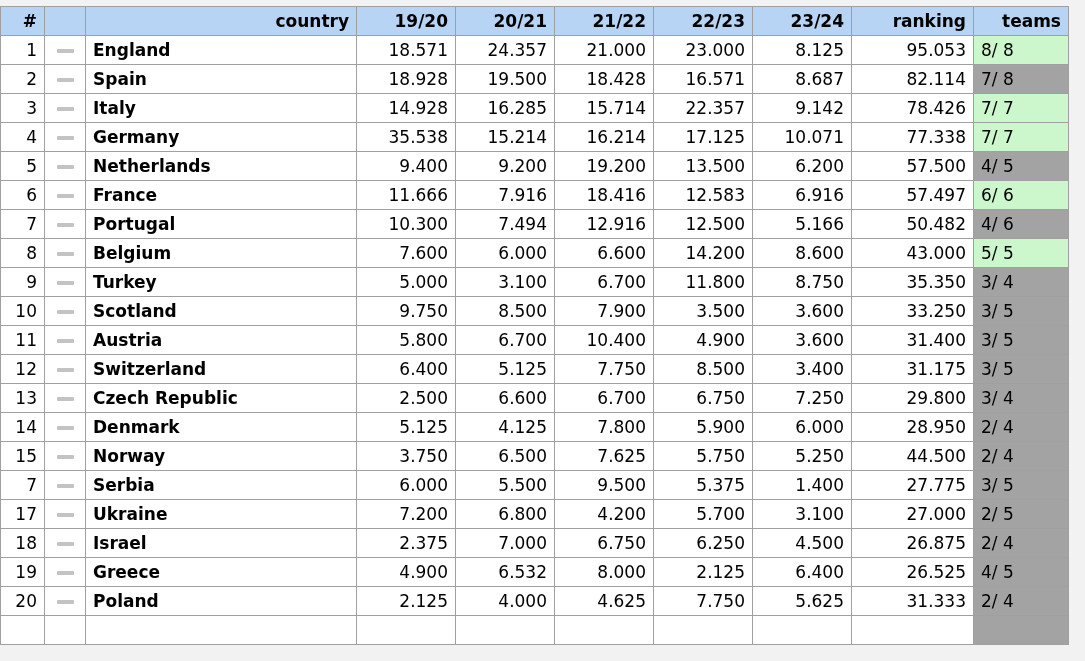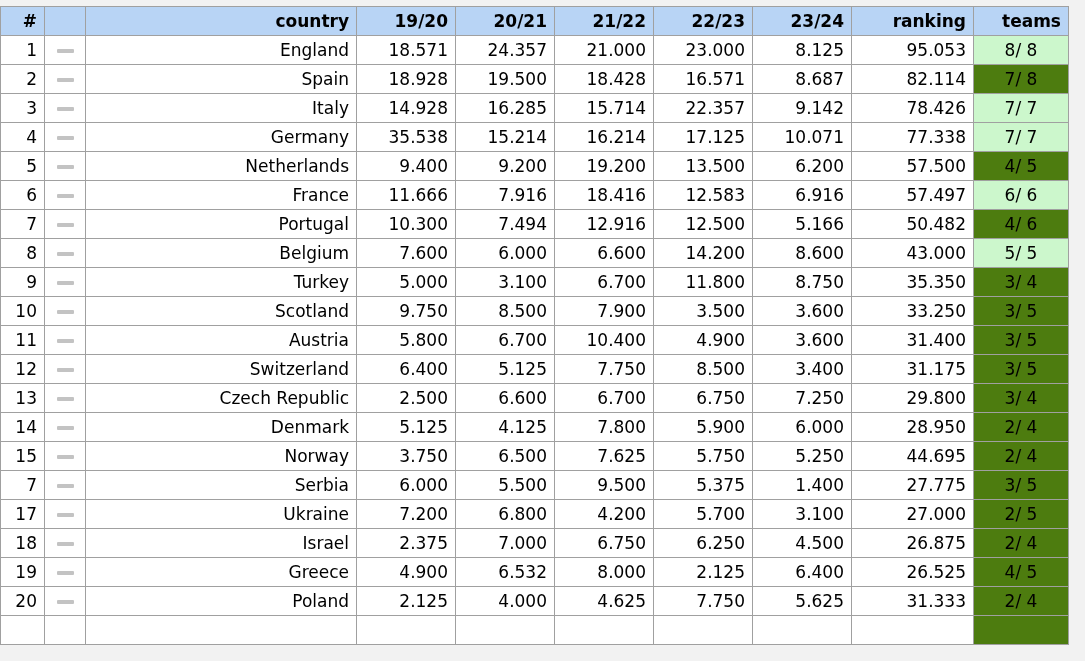--- a/index.html
+++ b/index.html
@@ -57,26 +57,26 @@
   
   col.c-rank    { width: 44px; }
   col.c-move    { width: 41px; }
   col.c-country { width: 271px; }
   col.c-season  { width: 99px; }
   col.c-ranking { width: 122px; }
   col.c-teams   { width: 95px; }
 
   td.rank   { text-align: right; }
   td.move   { text-align: center; padding: 0; }
-  td.country{ text-align: right; }
+  td.country{ text-align: left; font-weight: bold; }
   td.num    { text-align: right; }
-  td.teams  { text-align: center; }
+  td.teams  { text-align: left; }
 
   td.teams.full { background: #ccf7cc; }
-  td.teams.part { background: #4d7c0f; }
+  td.teams.part { background: #a3a3a3; }
 
   .dash-icon {
     display: inline-block;
     width: 17px;
     height: 4px;
     background: #c3c3c3;
     border-radius: 1px;
     vertical-align: middle;
   }
   tr.empty-row td {
@@ -305,21 +305,21 @@
           </tr>
           <tr>
             <td class="rank">15</td>
             <td class="move"><span class="dash-icon"></span></td>
             <td class="country">Norway</td>
             <td class="num">3.750</td>
             <td class="num">6.500</td>
             <td class="num">7.625</td>
             <td class="num">5.750</td>
             <td class="num">5.250</td>
-            <td class="num">44.695</td>
+            <td class="num">44.500</td>
             <td class="teams part">2/ 4</td>
           </tr>
           <tr>
             <td class="rank">7</td>
             <td class="move"><span class="dash-icon"></span></td>
             <td class="country">Serbia</td>
             <td class="num">6.000</td>
             <td class="num">5.500</td>
             <td class="num">9.500</td>
             <td class="num">5.375</td>

